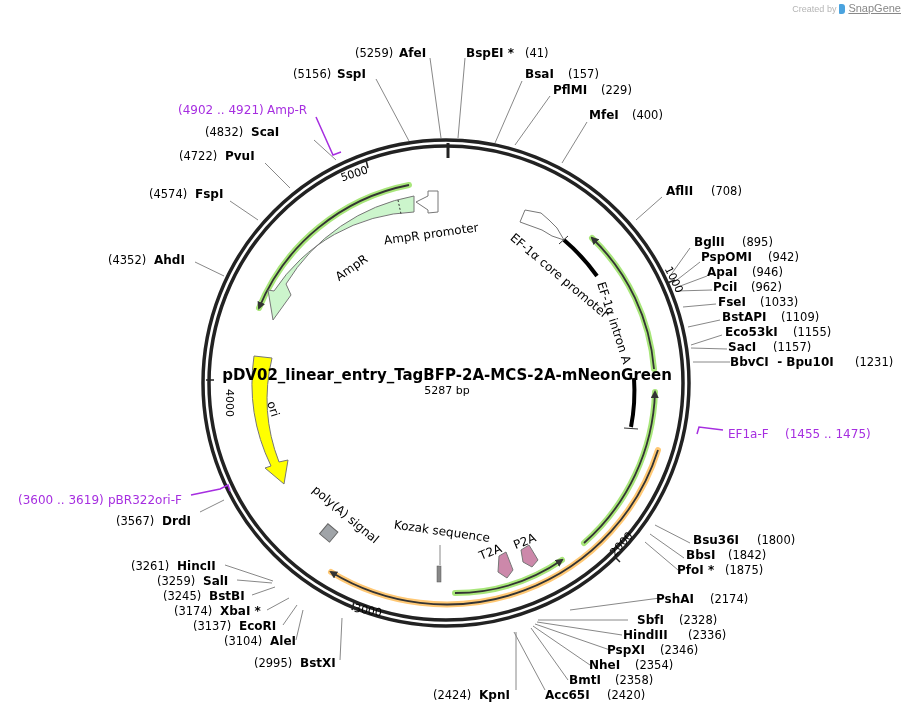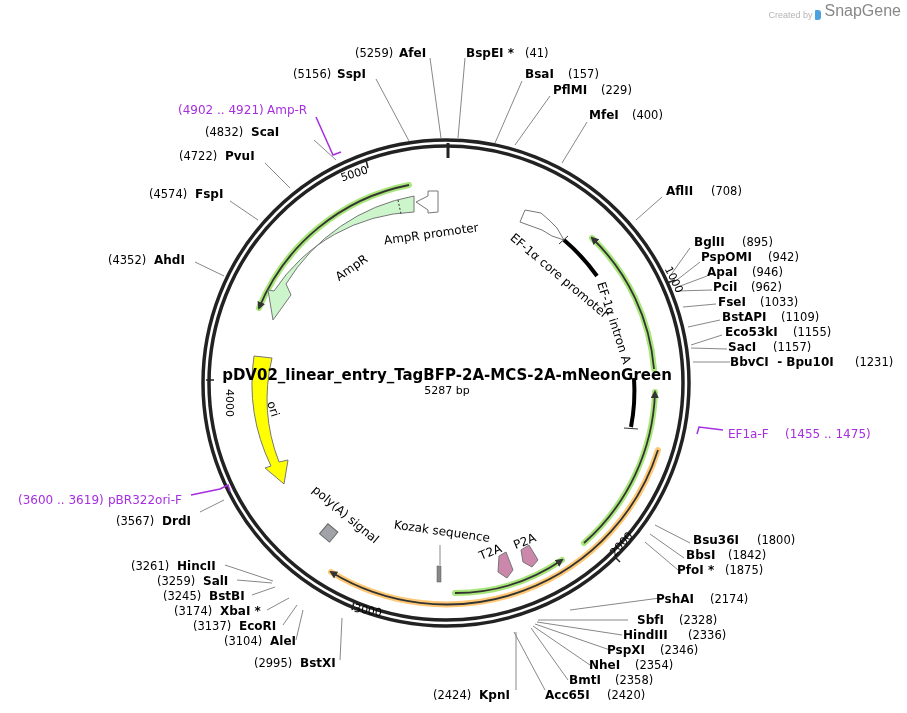--- a/index.html
+++ b/index.html
@@ -1,20 +1,20 @@
 <!DOCTYPE html>
 <html><head>
 <meta charset="utf-8">
 <style>
   html, body { margin:0; padding:0; background:#ffffff; }
   body { width:907px; height:713px; position:relative; overflow:hidden; font-family:"DejaVu Sans", sans-serif; }
   #map { position:absolute; left:0; top:0; width:907px; height:713px; }
   .credit { position:absolute; right:6px; top:2px; font-size:9px; color:#b5b5b5; font-family:"Liberation Sans", sans-serif; display:flex; align-items:flex-end; gap:3px; }
   .credit .logo { display:inline-block; width:6px; height:10px; background:#4aa3df; border-radius:1px 3px 3px 1px; }
-  .credit .brand { color:#888; font-size:16px; }
+  .credit .brand { color:#888; font-size:11px;text-decoration:underline; }
   .site-name { font-weight:bold; font-size:12px; fill:#000; }
   .site-pos { font-size:11.5px; fill:#000; }
   .primer { font-size:12px; fill:#a62ee0; }
   .feat-label { font-size:12px; fill:#000; }
   .tick-label { font-size:11px; fill:#000; }
   .title { font-weight:bold; font-size:15px; fill:#000; }
   .subtitle { font-size:11px; fill:#000; }
 </style>
 </head>
 <body>

